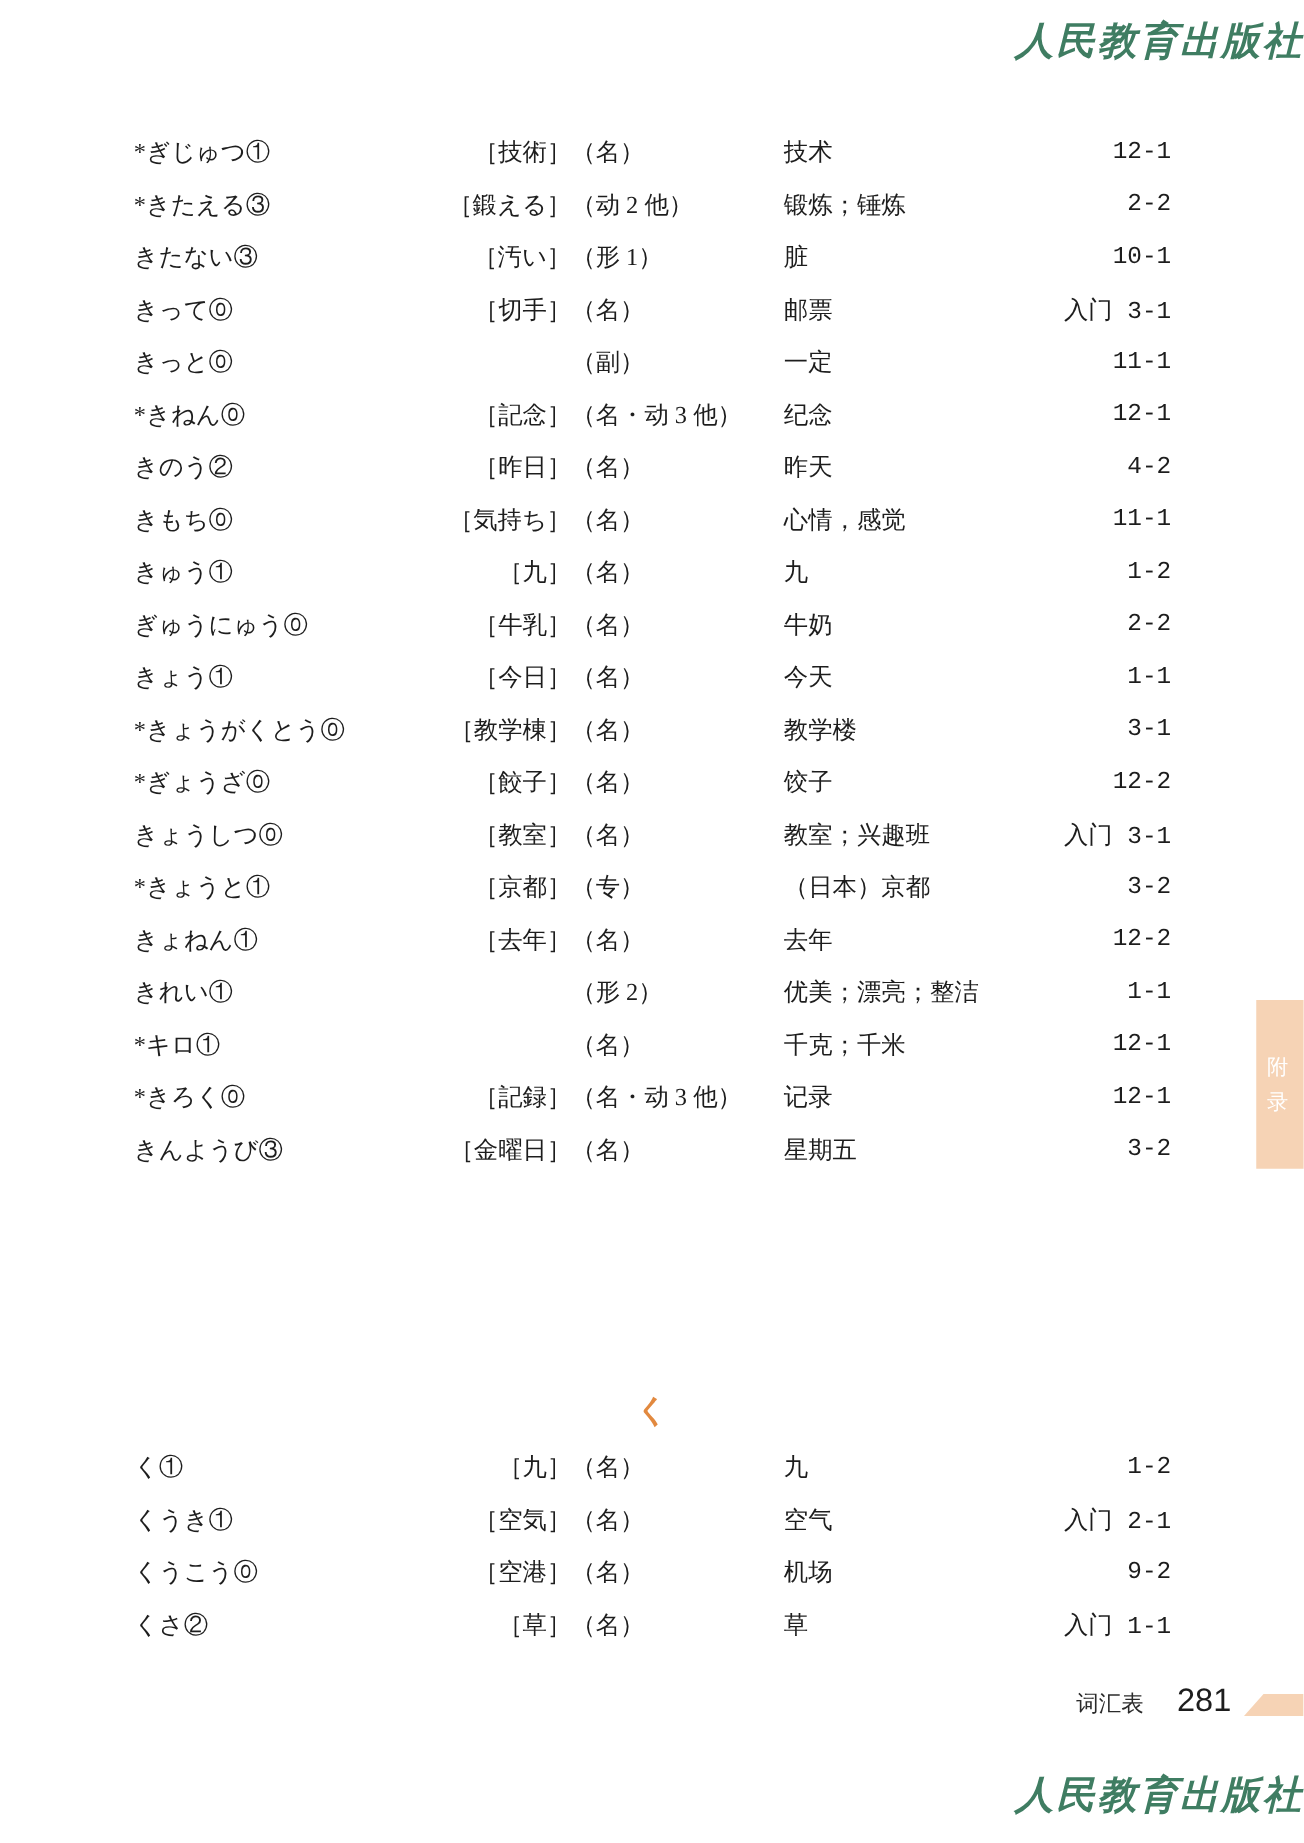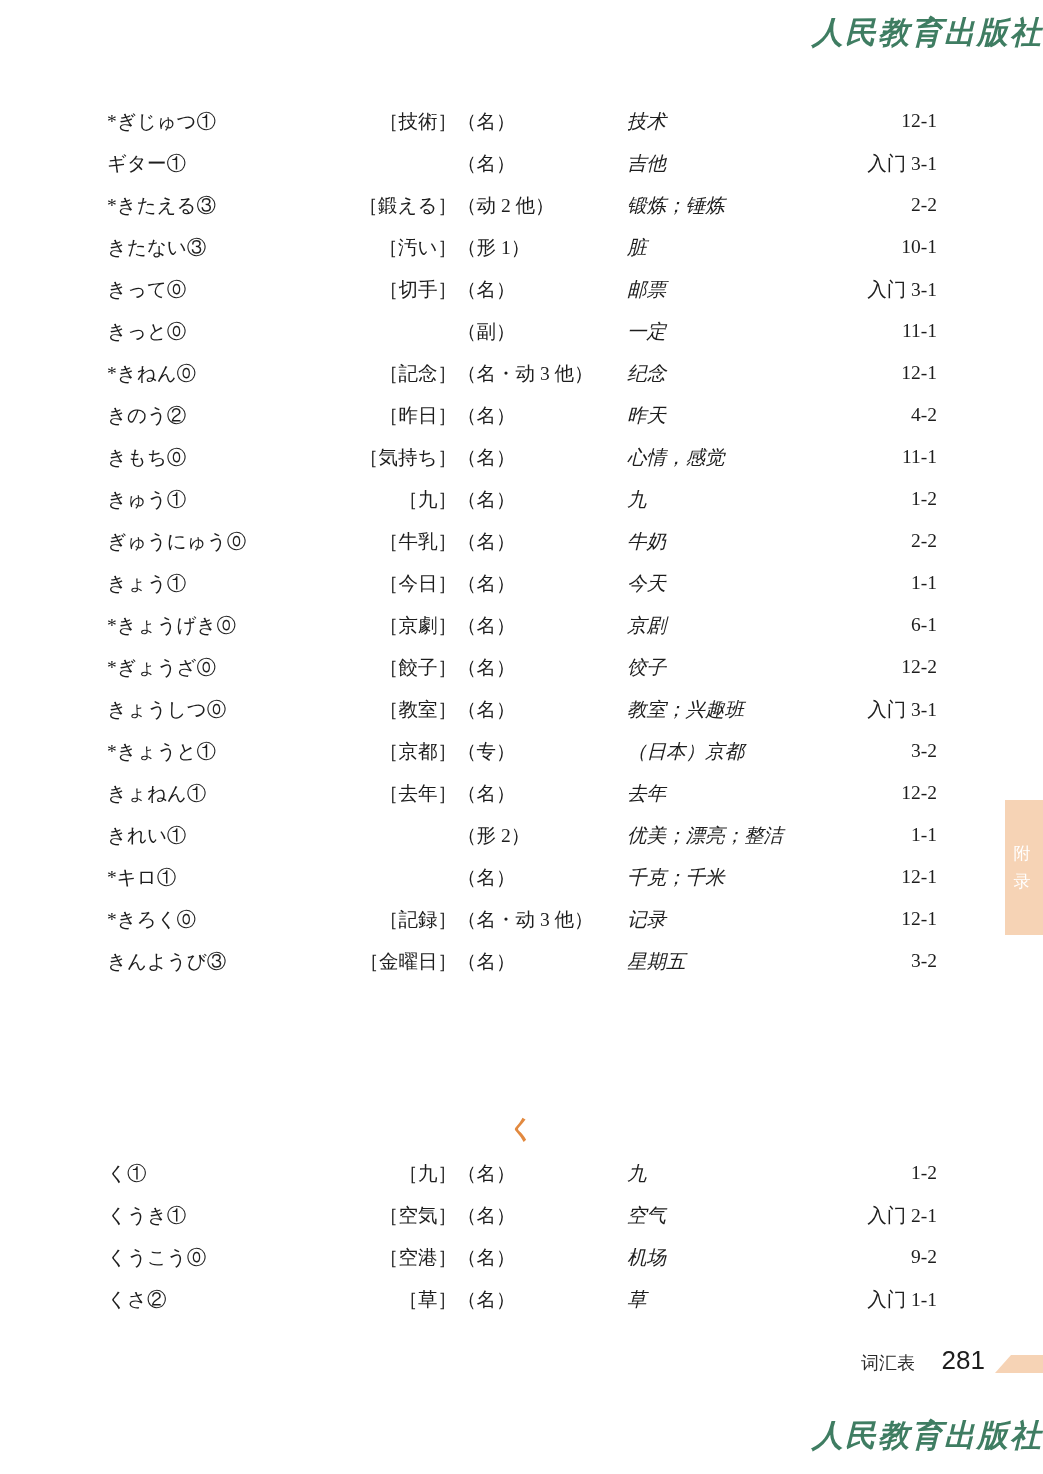--- a/index.html
+++ b/index.html
@@ -44,22 +44,22 @@
   .vocab-table td {
     padding: 0;
     height: 42px;
     vertical-align: middle;
     font-size: 19.5px;
     white-space: nowrap;
   }
   .col-kana   { width: 200px; text-align: left; padding-left: 2px;}
   .col-kanji  { width: 150px; text-align: right; }
   .col-pos    { width: 170px; text-align: left; }
-  .col-mean   { width: 190px; text-align: left; font-style: italic; }
-  .col-lesson { width: 120px; text-align: right; padding-right: 2px; }
+  .col-mean   { width: 190px; text-align: left; }
+  .col-lesson { width: 120px; text-align: right; padding-right: 2px; font-family: Liberation Mono, monospace; }
 
   .star { margin-right: 0px; }
   .nostar { padding-left: 13px; }
 
   
   .section-mark {
     position: absolute;
     left: 0;
     top: 1112px;
     width: 1043px;
@@ -134,27 +134,20 @@
 <table class="vocab-table first">
   <tbody>
       <tr>
         <td class="col-kana"><span class="star">*</span>ぎじゅつ①</td>
         <td class="col-kanji">［技術］</td>
         <td class="col-pos">（名）</td>
         <td class="col-mean">技术</td>
         <td class="col-lesson">12-1</td>
       </tr>
       <tr>
-        <td class="col-kana nostar">ギター①</td>
-        <td class="col-kanji"></td>
-        <td class="col-pos">（名）</td>
-        <td class="col-mean">吉他</td>
-        <td class="col-lesson">入门 3-1</td>
-      </tr>
-      <tr>
         <td class="col-kana"><span class="star">*</span>きたえる③</td>
         <td class="col-kanji">［鍛える］</td>
         <td class="col-pos">（动 2 他）</td>
         <td class="col-mean">锻炼；锤炼</td>
         <td class="col-lesson">2-2</td>
       </tr>
       <tr>
         <td class="col-kana nostar">きたない③</td>
         <td class="col-kanji">［汚い］</td>
         <td class="col-pos">（形 1）</td>
@@ -211,25 +204,25 @@
         <td class="col-lesson">2-2</td>
       </tr>
       <tr>
         <td class="col-kana nostar">きょう①</td>
         <td class="col-kanji">［今日］</td>
         <td class="col-pos">（名）</td>
         <td class="col-mean">今天</td>
         <td class="col-lesson">1-1</td>
       </tr>
       <tr>
-        <td class="col-kana"><span class="star">*</span>きょうげき⓪</td>
-        <td class="col-kanji">［京劇］</td>
-        <td class="col-pos">（名）</td>
-        <td class="col-mean">京剧</td>
-        <td class="col-lesson">6-1</td>
+        <td class="col-kana"><span class="star">*</span>きょうがくとう⓪</td>
+        <td class="col-kanji">［教学棟］</td>
+        <td class="col-pos">（名）</td>
+        <td class="col-mean">教学楼</td>
+        <td class="col-lesson">3-1</td>
       </tr>
       <tr>
         <td class="col-kana"><span class="star">*</span>ぎょうざ⓪</td>
         <td class="col-kanji">［餃子］</td>
         <td class="col-pos">（名）</td>
         <td class="col-mean">饺子</td>
         <td class="col-lesson">12-2</td>
       </tr>
       <tr>
         <td class="col-kana nostar">きょうしつ⓪</td>

